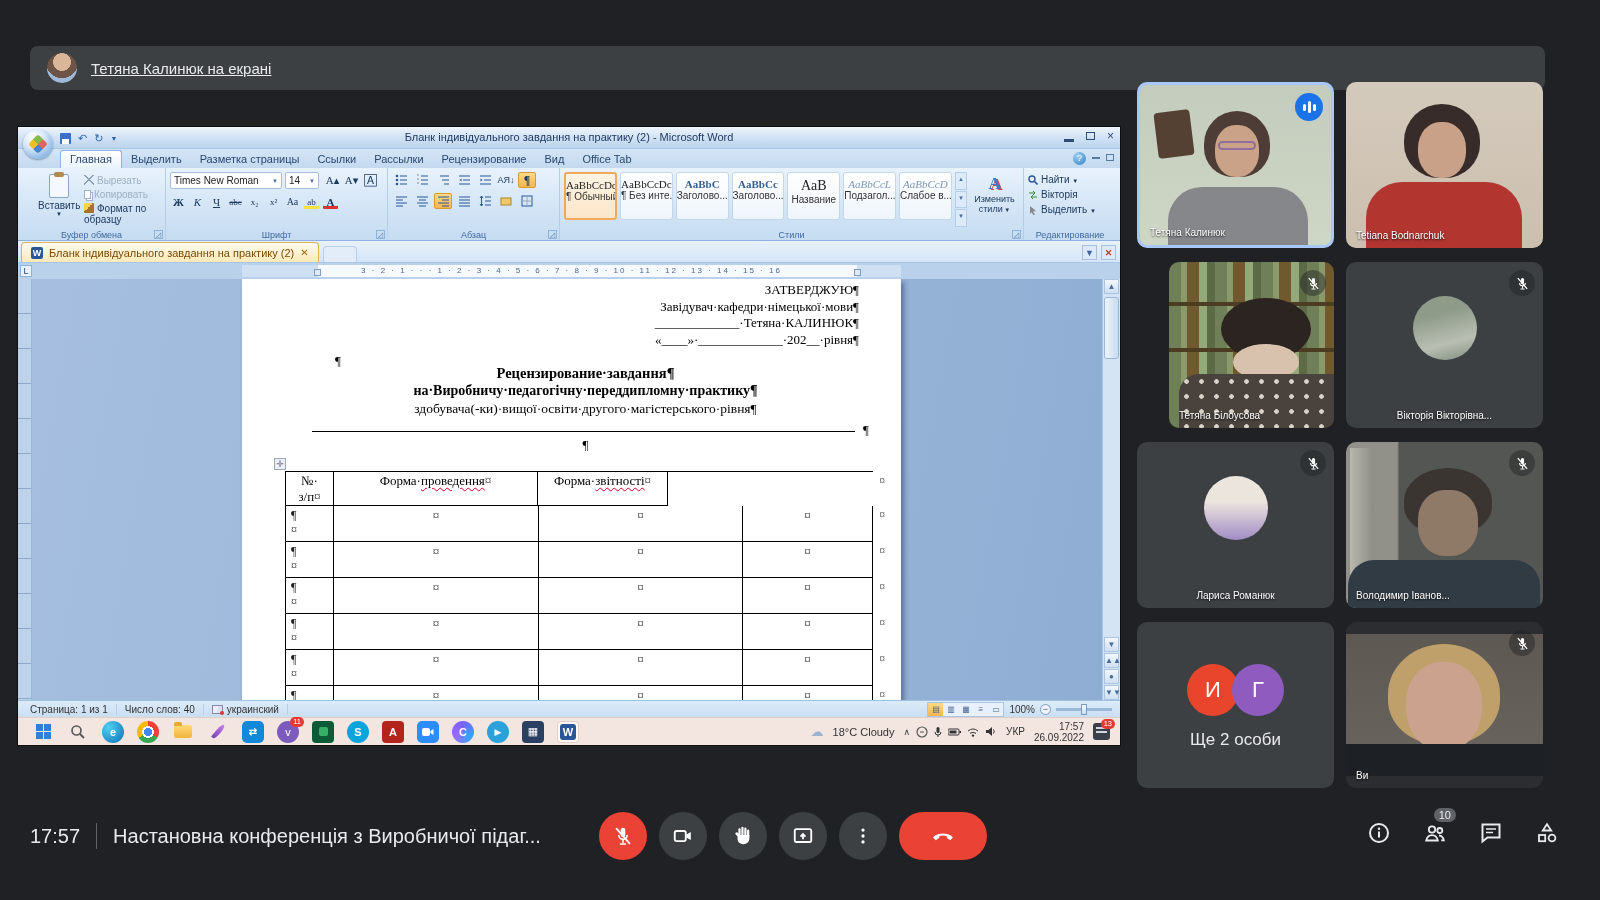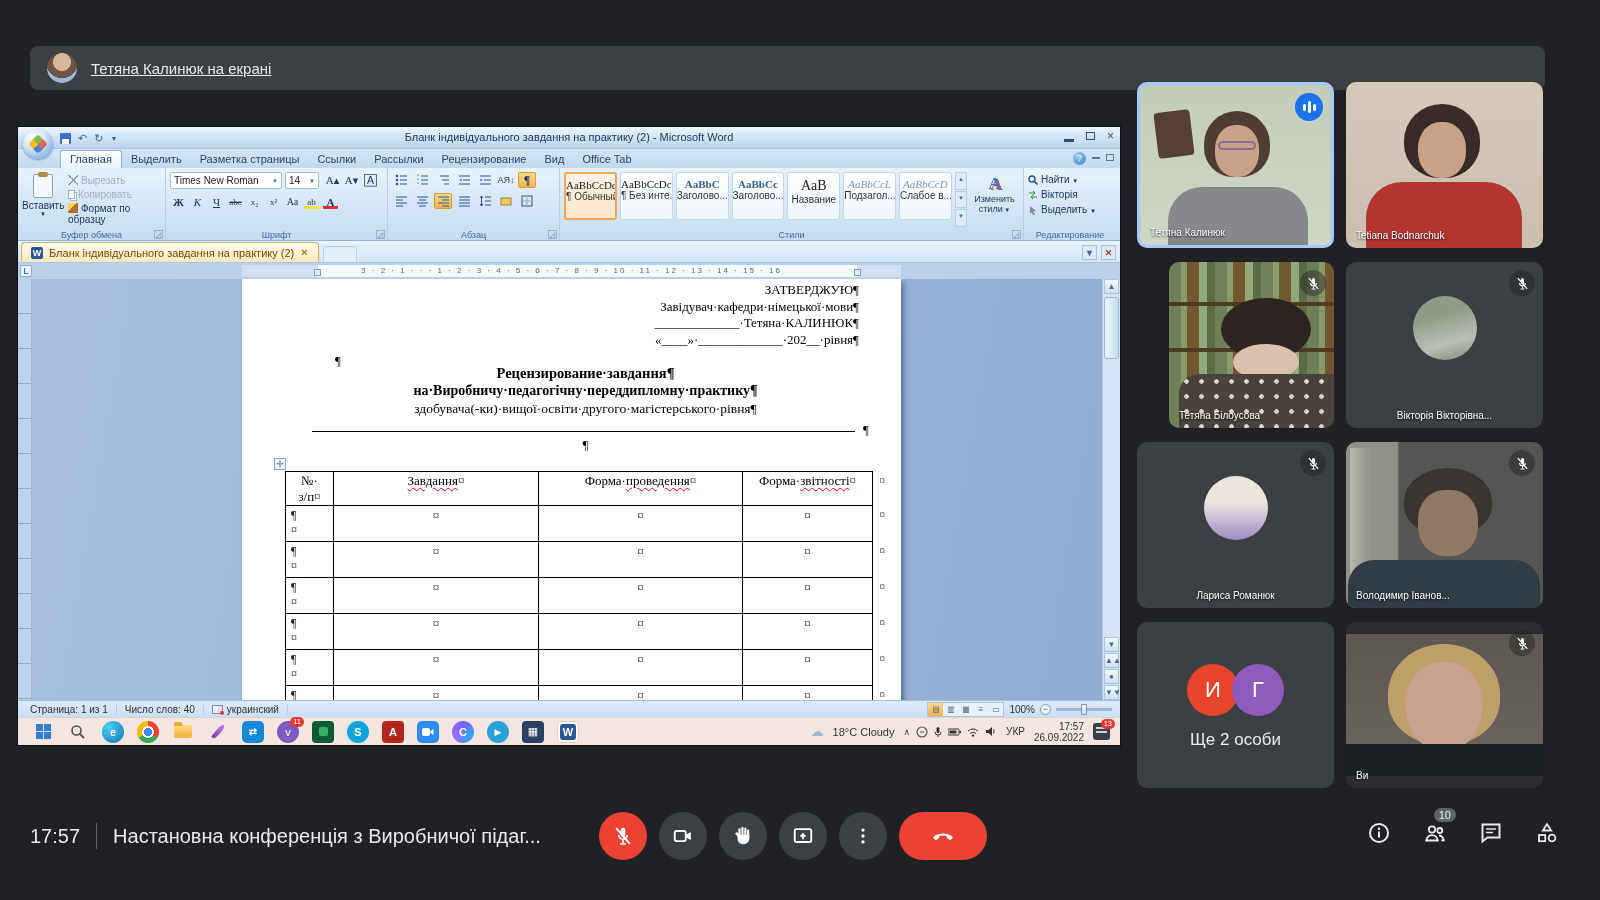--- a/index.html
+++ b/index.html
@@ -36,21 +36,21 @@
   .helpq { position:absolute; right:34px; top:3px; width:13px; height:13px; border-radius:50%; background:radial-gradient(circle at 35% 30%,#9ed0f5,#2f7fc1); color:#fff; font-size:9px; text-align:center; line-height:13px; }
   .ot-min { position:absolute; right:20px; top:8px; width:8px; height:2px; background:#5b7aa0; }
   .ot-res { position:absolute; right:6px; top:5px; width:8px; height:7px; border:1px solid #5b7aa0; }
 
   .ribbon { height:73px; background:linear-gradient(#e8f2fc,#d3e5f6 55%,#c6dcf1); border-bottom:1px solid #8db2e3; display:flex; position:relative; }
   .rgroup { position:relative; border-right:1px solid #b4cde8; padding:4px 4px 13px; height:100%; }
   .glabel { position:absolute; bottom:0; left:0; right:0; text-align:center; font-size:9px; color:#3e6aa3; }
   .dlg { position:absolute; right:2px; bottom:1px; width:9px; height:9px; border:1px solid #8fb2d9; color:#537ca9; font-size:7px; line-height:7px; text-align:center; }
 
   .g-clip { width:148px; display:flex; gap:4px; }
-  .paste { width:42px; text-align:center; font-size:10px; color:#1f3a60; padding-top:2px; }
+  .paste { width:42px; text-align:center; font-size:10px; color:#1f3a60; padding-top:2px;margin-left:16px; }
   .ic-paste { width:20px; height:24px; margin:0 auto 2px; background:#f5f9ff; border:1px solid #8aa6c6; border-radius:2px; position:relative; }
   .ic-paste:before { content:""; position:absolute; left:4px; top:-3px; width:10px; height:5px; background:#b08a4f; border-radius:2px; }
   .clipcol { display:flex; flex-direction:column; gap:3px; font-size:10px; padding-top:3px; }
   .clipcol .dis { color:#9db0c4; }
   .clipcol .en { color:#1f3a60; }
   .mini-ic { display:inline-block; width:10px; height:10px; margin-right:3px; vertical-align:-1px; }
   .mi-cut { background:linear-gradient(45deg,transparent 45%,#8aa0b8 45% 55%,transparent 55%), linear-gradient(-45deg,transparent 45%,#8aa0b8 45% 55%,transparent 55%); }
   .mi-copy { width:7px; height:9px; border:1px solid #9db0c4; background:#fff; box-shadow:2px 2px 0 -1px #fff, 2px 2px 0 0 #9db0c4; }
   .mi-brush { background:linear-gradient(135deg,#f7d34c 45%,#a9712f 45%); border-radius:1px; }
 
@@ -508,21 +508,20 @@
       <div class="ccol h2">на·Виробничу·педагогічну·переддипломну·практику¶</div>
       <div class="ccol h3">здобувача(-ки)·вищої·освіти·другого·магістерського·рівня¶</div>
       <div class="blankline"></div>
       <div class="eol-p">¶</div>
       <div class="ccol pilcrow2">¶</div>
       <div class="thandle">✛</div>
 
       <div class="dtable">
         <div class="trow thead">
           <div class="td tc1"><span>№·</span><br><span>з/п</span><span class="mk">¤</span></div>
-          <div class="td tc2"><span class="wavy">Завдання</span><span class="mk">¤</span></div>
           <div class="td tc3"><span>Форма·</span><span class="wavy">проведення</span><span class="mk">¤</span></div>
           <div class="td tc4"><span>Форма·</span><span class="wavy">звітності</span><span class="mk">¤</span></div>
           <span class="outmk mk">¤</span>
         </div>
         <div class="trow tbody">
           <div class="td tc1">
               <span class="mk">¶</span>
               <span class="mk">¤</span>
             </div>
           <div class="td tc2"><span class="mk">¤</span></div>

